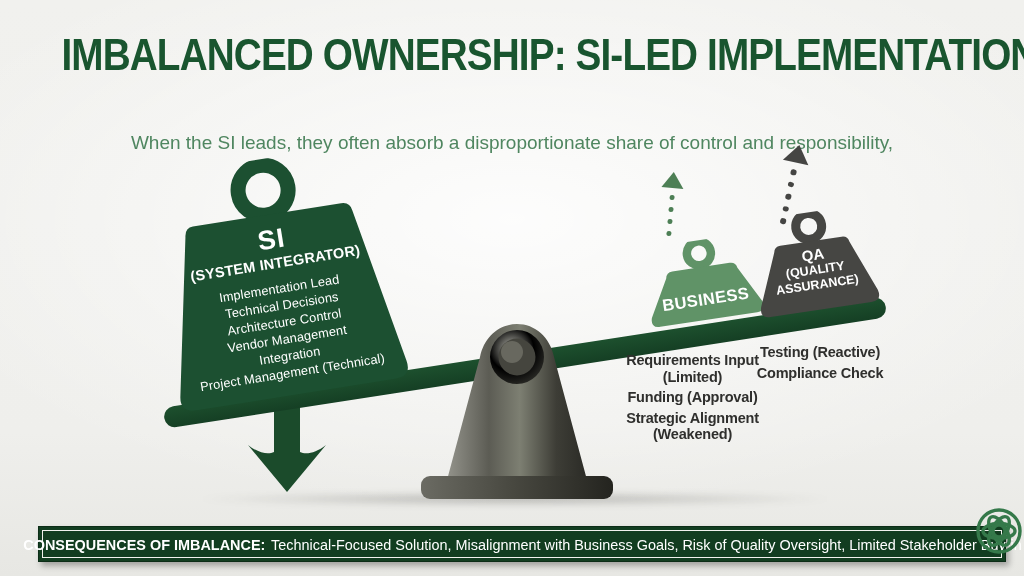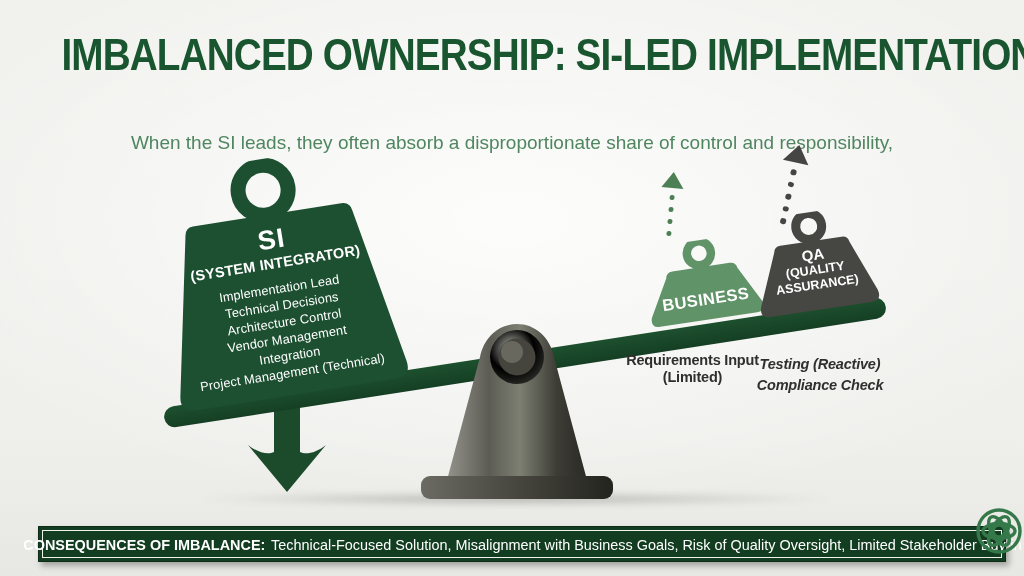--- a/index.html
+++ b/index.html
@@ -64,21 +64,21 @@
   .biz-arrow .dot{width:5px;height:5px;background:#4d7f55;}
   .qa-arrow{left:778px;top:144px;transform:rotate(12deg);}
   .qa-arrow .head{border-left-width:13px;border-right-width:13px;border-bottom:18px solid #454543;}
   .qa-arrow .dot{width:5.5px;height:5.5px;background:#454543;}
 
   
   .impact-list{z-index:4;text-align:center;color:#2f2f2d;font-weight:bold;
     font-size:14.5px;line-height:16.5px;letter-spacing:-.2px;}
   .impact-list div{margin-bottom:4px;}
   .business-list{left:610px;top:352px;width:165px;}
-  .qa-list{left:735px;top:356px;width:170px;font-style:italic;}
+  .qa-list{left:735px;top:344px;width:170px;}
 
   
   .footer-bar{
     left:38px;top:526px;width:966px;height:34px;z-index:5;
     background:#123d20;border:1px solid #0c2d17;
     box-shadow:3px 4px 6px rgba(0,0,0,.30);
     display:flex;align-items:center;justify-content:center;
   }
   .footer-bar .frame{position:absolute;inset:3px;border:1.5px solid #f2f2ee;pointer-events:none;}
   .footer-text{white-space:nowrap;color:#fff;font-size:15.2px;transform:scaleX(.95);}
@@ -179,20 +179,22 @@
   <div class="head"></div>
   <div class="dot"></div>
     <div class="dot"></div>
   <div class="dot"></div>
     <div class="dot"></div>
   <div class="dot"></div>
 </div>
 
 <div class="abs impact-list business-list">
     <div>Requirements Input (Limited)</div>
+    <div>Funding (Approval)</div>
+    <div>Strategic Alignment (Weakened)</div>
   </div>
 <div class="abs impact-list qa-list">
     <div>Testing (Reactive)</div>
     <div>Compliance Check</div>
   </div>
 
 <div class="abs footer-bar">
   <div class="frame"></div>
   <div class="footer-text">
     <b>CONSEQUENCES OF IMBALANCE:</b><span>Technical-Focused Solution, Misalignment with Business Goals, Risk of Quality Oversight, Limited Stakeholder Buy-in</span>

